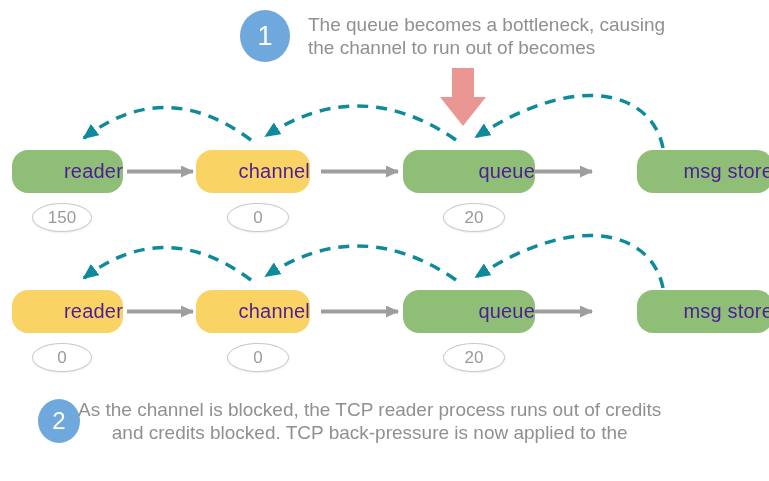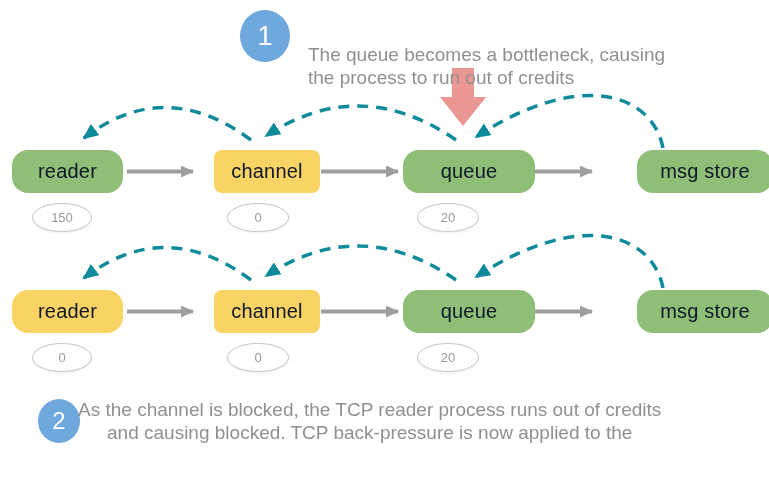--- a/index.html
+++ b/index.html
@@ -16,38 +16,38 @@
     left: 0; top: 0;
     width: 769px; height: 481px;
     pointer-events: none;
   }
   .node {
     position: absolute;
     height: 43px;
     border-radius: 16px;
     display: flex;
     align-items: center;
-    justify-content: center;
-    color: #0f172a;
+    justify-content: flex-end;
+    color: #4c1d95;
     font-size: 20px;
     letter-spacing: 0.2px;
   }
   .node.green  { background: #8FBE76; }
   .node.yellow { background: #FAD365; }
   .credit-oval {
     position: absolute;
     height: 29px;
     background: #ffffff;
     border: 1.5px solid #c9c9c9;
     border-radius: 50%;
     display: flex;
     align-items: center;
     justify-content: center;
     color: #9a9a9a;
-    font-size: 13px;
+    font-size: 17px;
     box-shadow: 0 1px 2px rgba(0,0,0,0.08);
     box-sizing: border-box;
   }
   .badge {
     position: absolute;
     background: #6FA8DC;
     border-radius: 50%;
     display: flex;
     align-items: center;
     justify-content: center;
@@ -55,35 +55,35 @@
   }
   .badge-1 { left: 240px; top: 10px; width: 50px; height: 52px; font-size: 27px; }
   .badge-2 { left: 38px;  top: 399px; width: 42px; height: 44px; font-size: 24px; }
   .note {
     position: absolute;
     color: #909090;
     font-size: 19px;
     line-height: 23px;
     white-space: nowrap;
   }
-  .note-1 { left: 308px; top: 13px; margin-top: 30px; }
+  .note-1 { left: 308px; top: 13px; }
   .note-2 { left: 78px;  top: 398px; text-align: center; }
 
   
   .pos-reader   { left: 12px;  width: 111px; }
-  .pos-channel  { left: 214px; width: 106px; border-radius: 8px; }
+  .pos-channel  { left: 196px; width: 114px; }
   .pos-queue    { left: 403px; width: 132px; }
   .pos-msgstore { left: 597px; width: 136px; margin-left: 40px; }
   .row-1 { top: 150px; }
   .row-2 { top: 290px; }
 
   
   .opos-reader  { left: 32px;  width: 60px; }
   .opos-channel { left: 227px; width: 62px; }
-  .opos-queue   { left: 417px; width: 62px; }
+  .opos-queue   { left: 443px; width: 62px; }
   .orow-1 { top: 203px; }
   .orow-2 { top: 343px; }
 </style>
 </head>
 <body>
 
 <div class="stage">
 
   <svg class="overlay" viewBox="0 0 769 481" xmlns="http://www.w3.org/2000/svg">
     <defs>
@@ -120,21 +120,21 @@
     </g>
 
     <polygon points="452,68 474,68 474,97 486,97 463,126 440,97 452,97" fill="#EA9794"></polygon>
   </svg>
 
   <div class="badge badge-1">
     <span>1</span>
   </div>
   <div class="note note-1">
     <div>The queue becomes a bottleneck, causing</div>
-    <div>the process to run out of credits</div>
+    <div>the channel to run out of becomes</div>
   </div>
 
   <div class="node green row-1 pos-reader">
     <span>reader</span>
   </div>
   <div class="node yellow row-1 pos-channel">
     <span>channel</span>
   </div>
   <div class="node green row-1 pos-queue">
     <span>queue</span>
@@ -174,16 +174,16 @@
   </div>
   <div class="credit-oval orow-2 opos-queue">
     <span>20</span>
   </div>
 
   <div class="badge badge-2">
     <span>2</span>
   </div>
   <div class="note note-2">
     <div>As the channel is blocked, the TCP reader process runs out of credits</div>
-    <div>and causing blocked. TCP back-pressure is now applied to the</div>
+    <div>and credits blocked. TCP back-pressure is now applied to the</div>
   </div>
 
 </div>
 
 </body></html>

